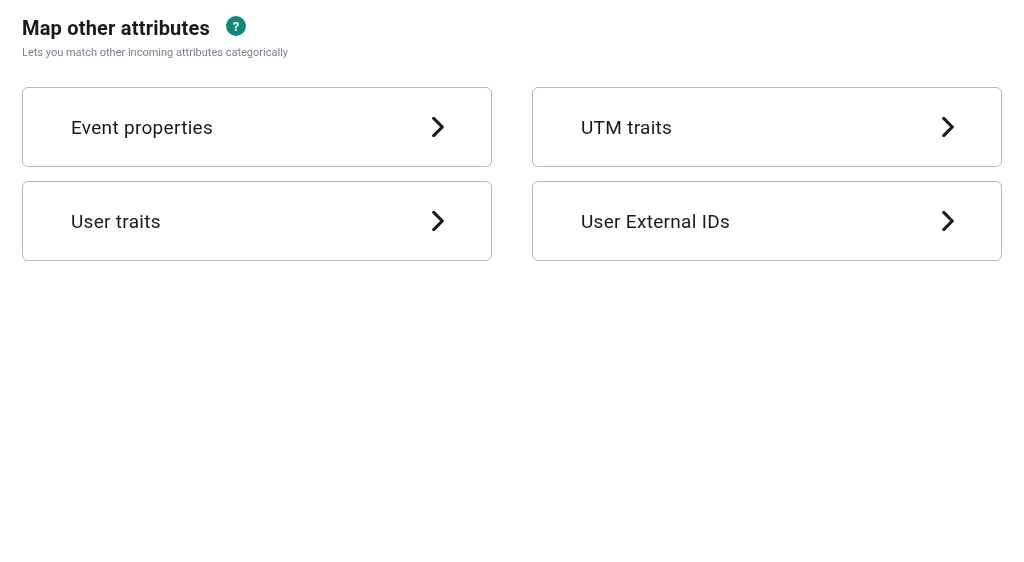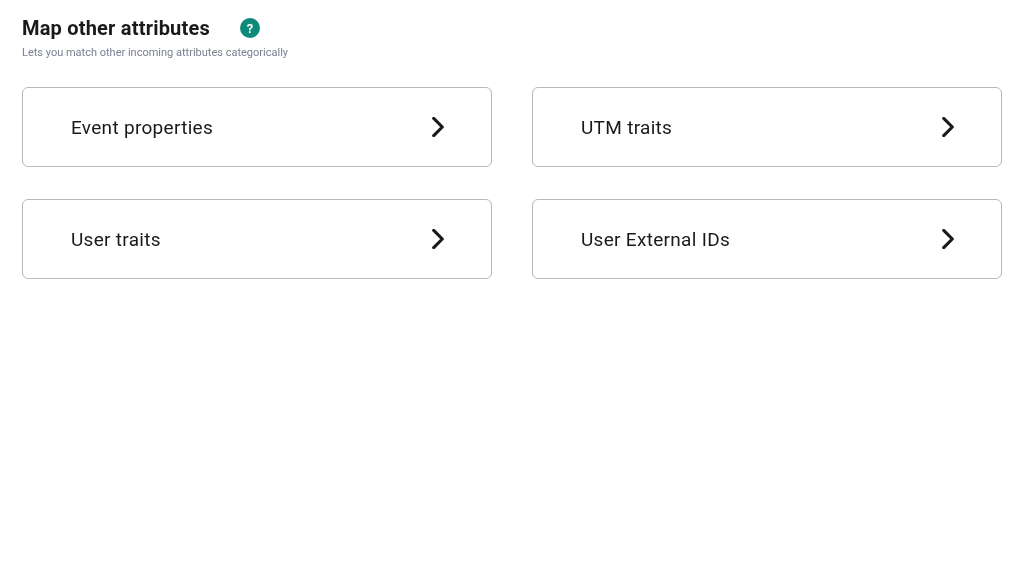--- a/index.html
+++ b/index.html
@@ -9,22 +9,21 @@
     }
     body {
       font-family: -apple-system, BlinkMacSystemFont, "Segoe UI", Roboto, "Helvetica Neue", Arial, sans-serif;
       background: #ffffff;
       width: 1024px;
       height: 562px;
       padding: 16px 22px;
     }
     .header-row {
       display: flex;
-      align-items: center;
-      gap: 30px;
+      gap: 16px;
       margin-bottom: 6px;
     }
     .section-title {
       font-size: 20px;
       font-weight: 700;
       color: #1a1a1a;
       letter-spacing: 0.2px;
     }
     .help-icon {
       width: 20px;
@@ -39,21 +38,21 @@
       font-weight: 700;
     }
     .section-subtitle {
       font-size: 11px;
       color: #7a8090;
       margin-bottom: 28px;
     }
     .grid {
       display: grid;
       grid-template-columns: 1fr 1fr;
-      gap: 32px 40px;
+      gap: 14px 40px;
     }
     .card {
       border: 1px solid #b8b8b8;
       border-radius: 6px;
       background: #ffffff;
       height: 80px;
       display: flex;
       align-items: center;
       justify-content: space-between;
       padding: 0 44px 0 48px;

